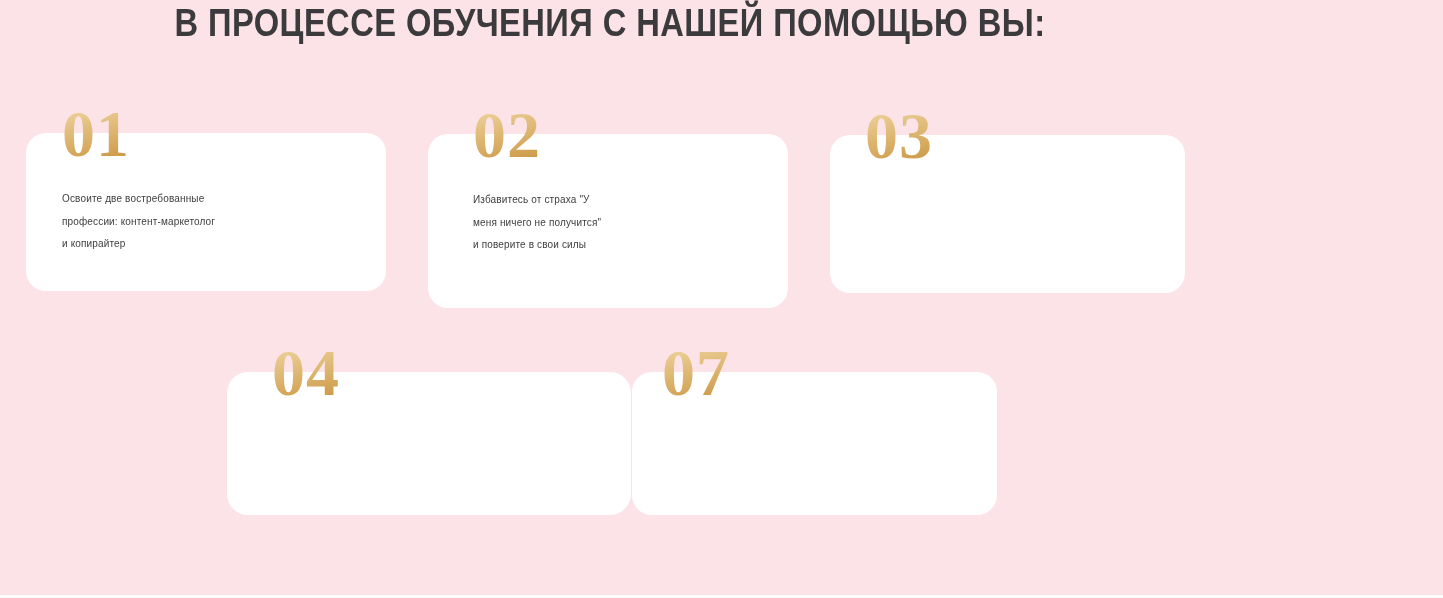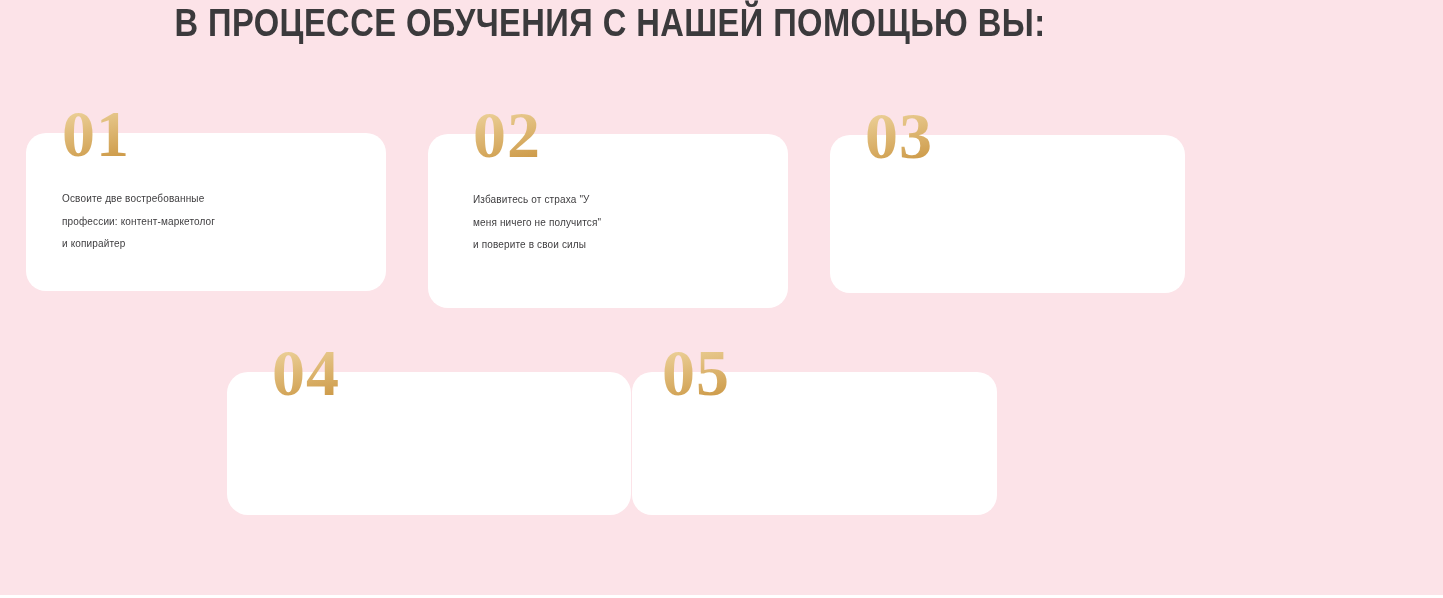--- a/index.html
+++ b/index.html
@@ -101,18 +101,18 @@
 
   <div class="card" style="left:830px; top:135px; width:355px; height:158px; --pad:35px;">
     <div class="card-number">03</div>
   </div>
 
   <div class="card" style="left:227px; top:372px; width:404px; height:143px;border-radius:21px; --pad:45px;">
     <div class="card-number">04</div>
   </div>
 
   <div class="card" style="left:632px; top:372px; width:365px; height:143px; --pad:30px;">
-    <div class="card-number">05</div>
+    <div class="card-number">07</div>
   </div>
 
   <div class="bottom-strip"></div>
 
 </div>
 
 </body></html>

